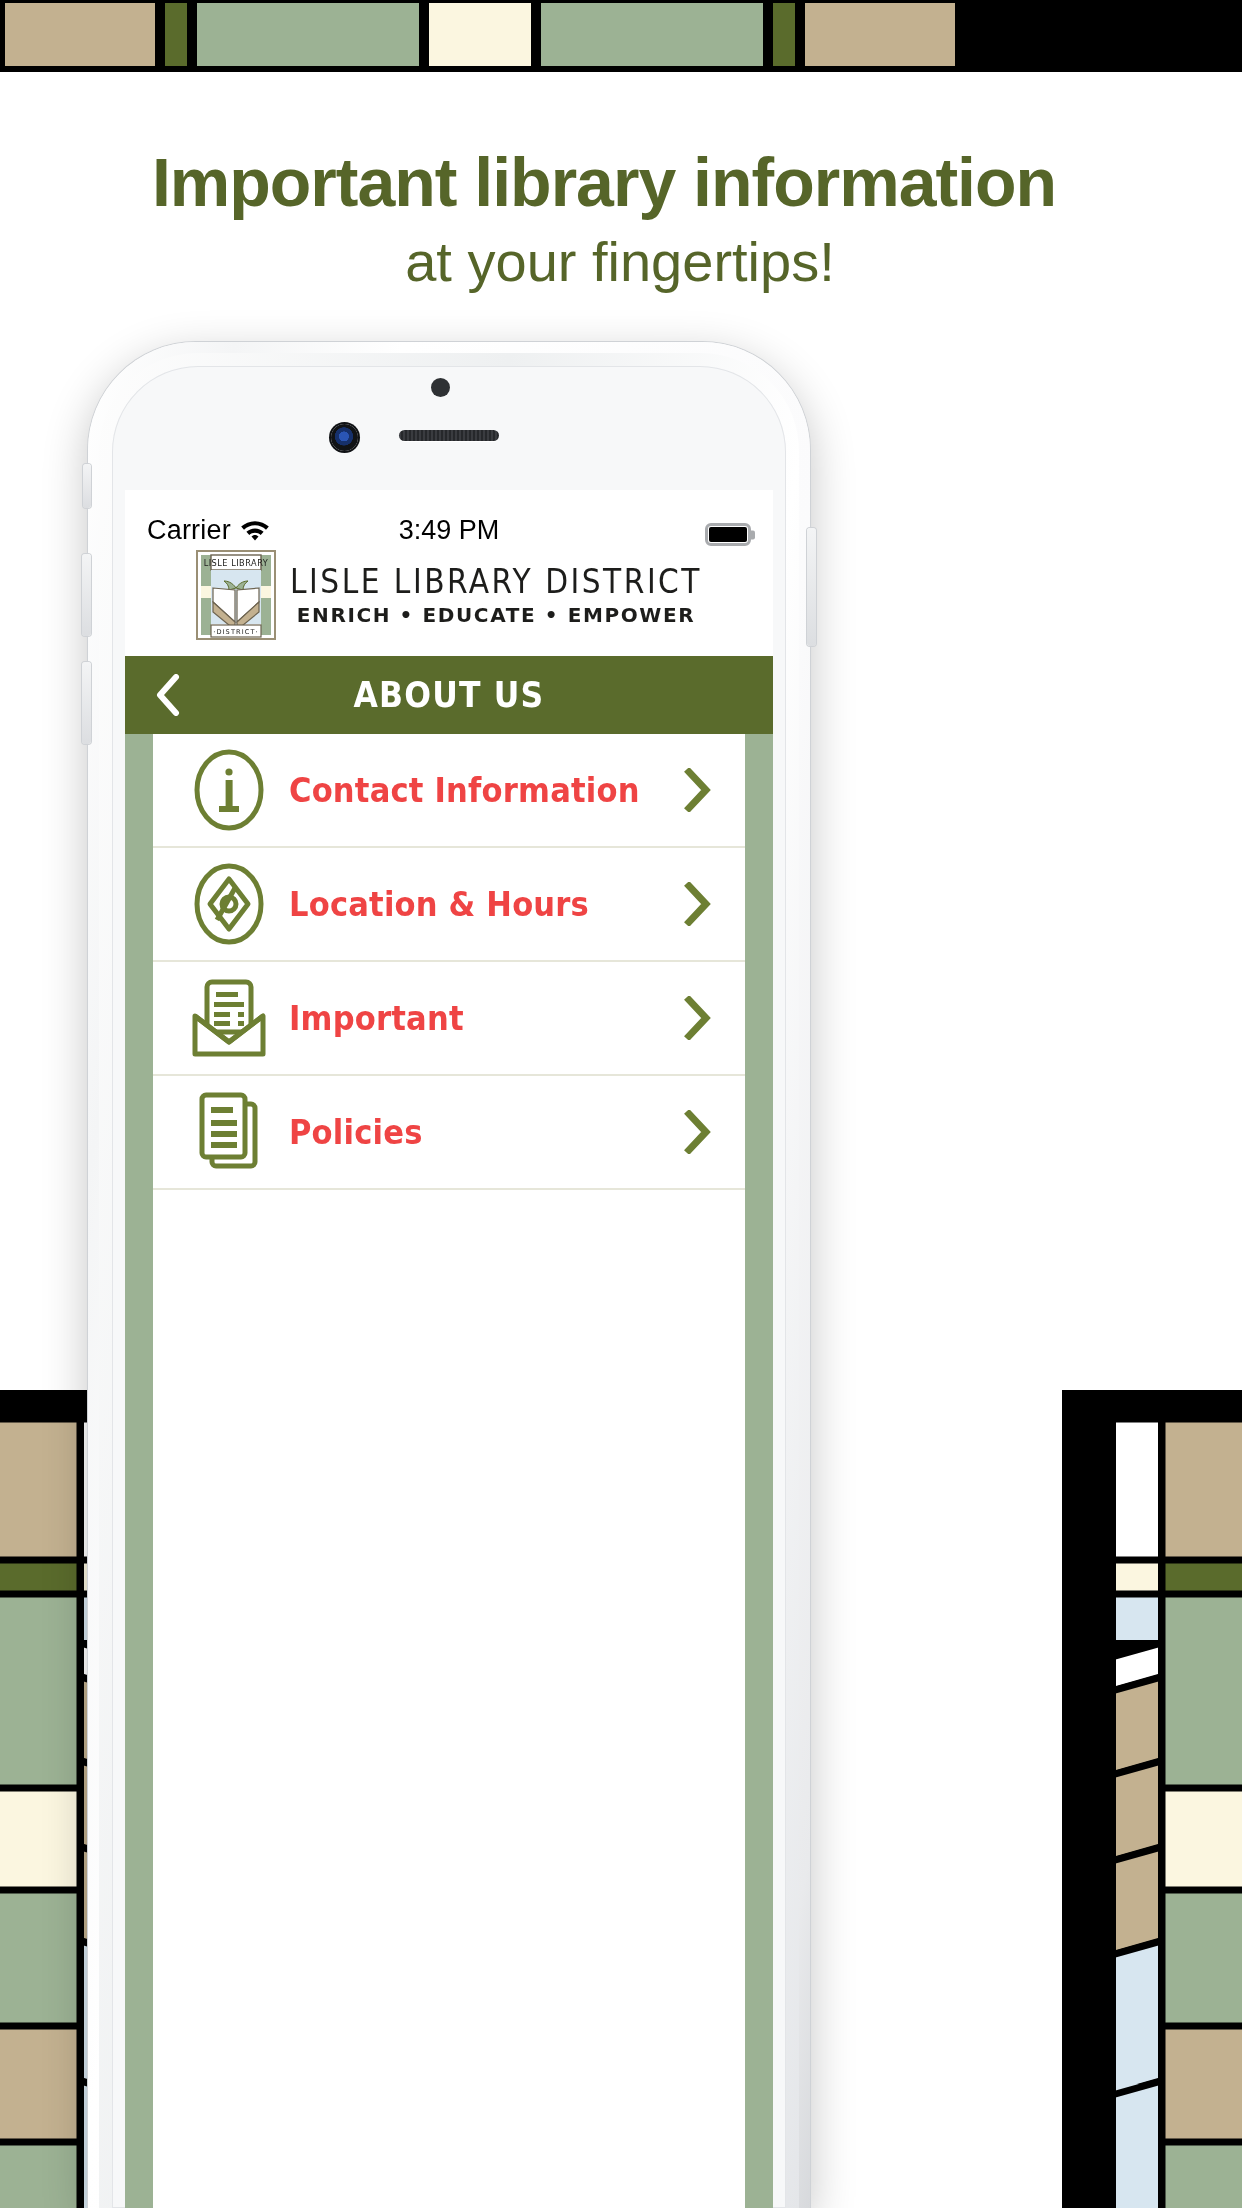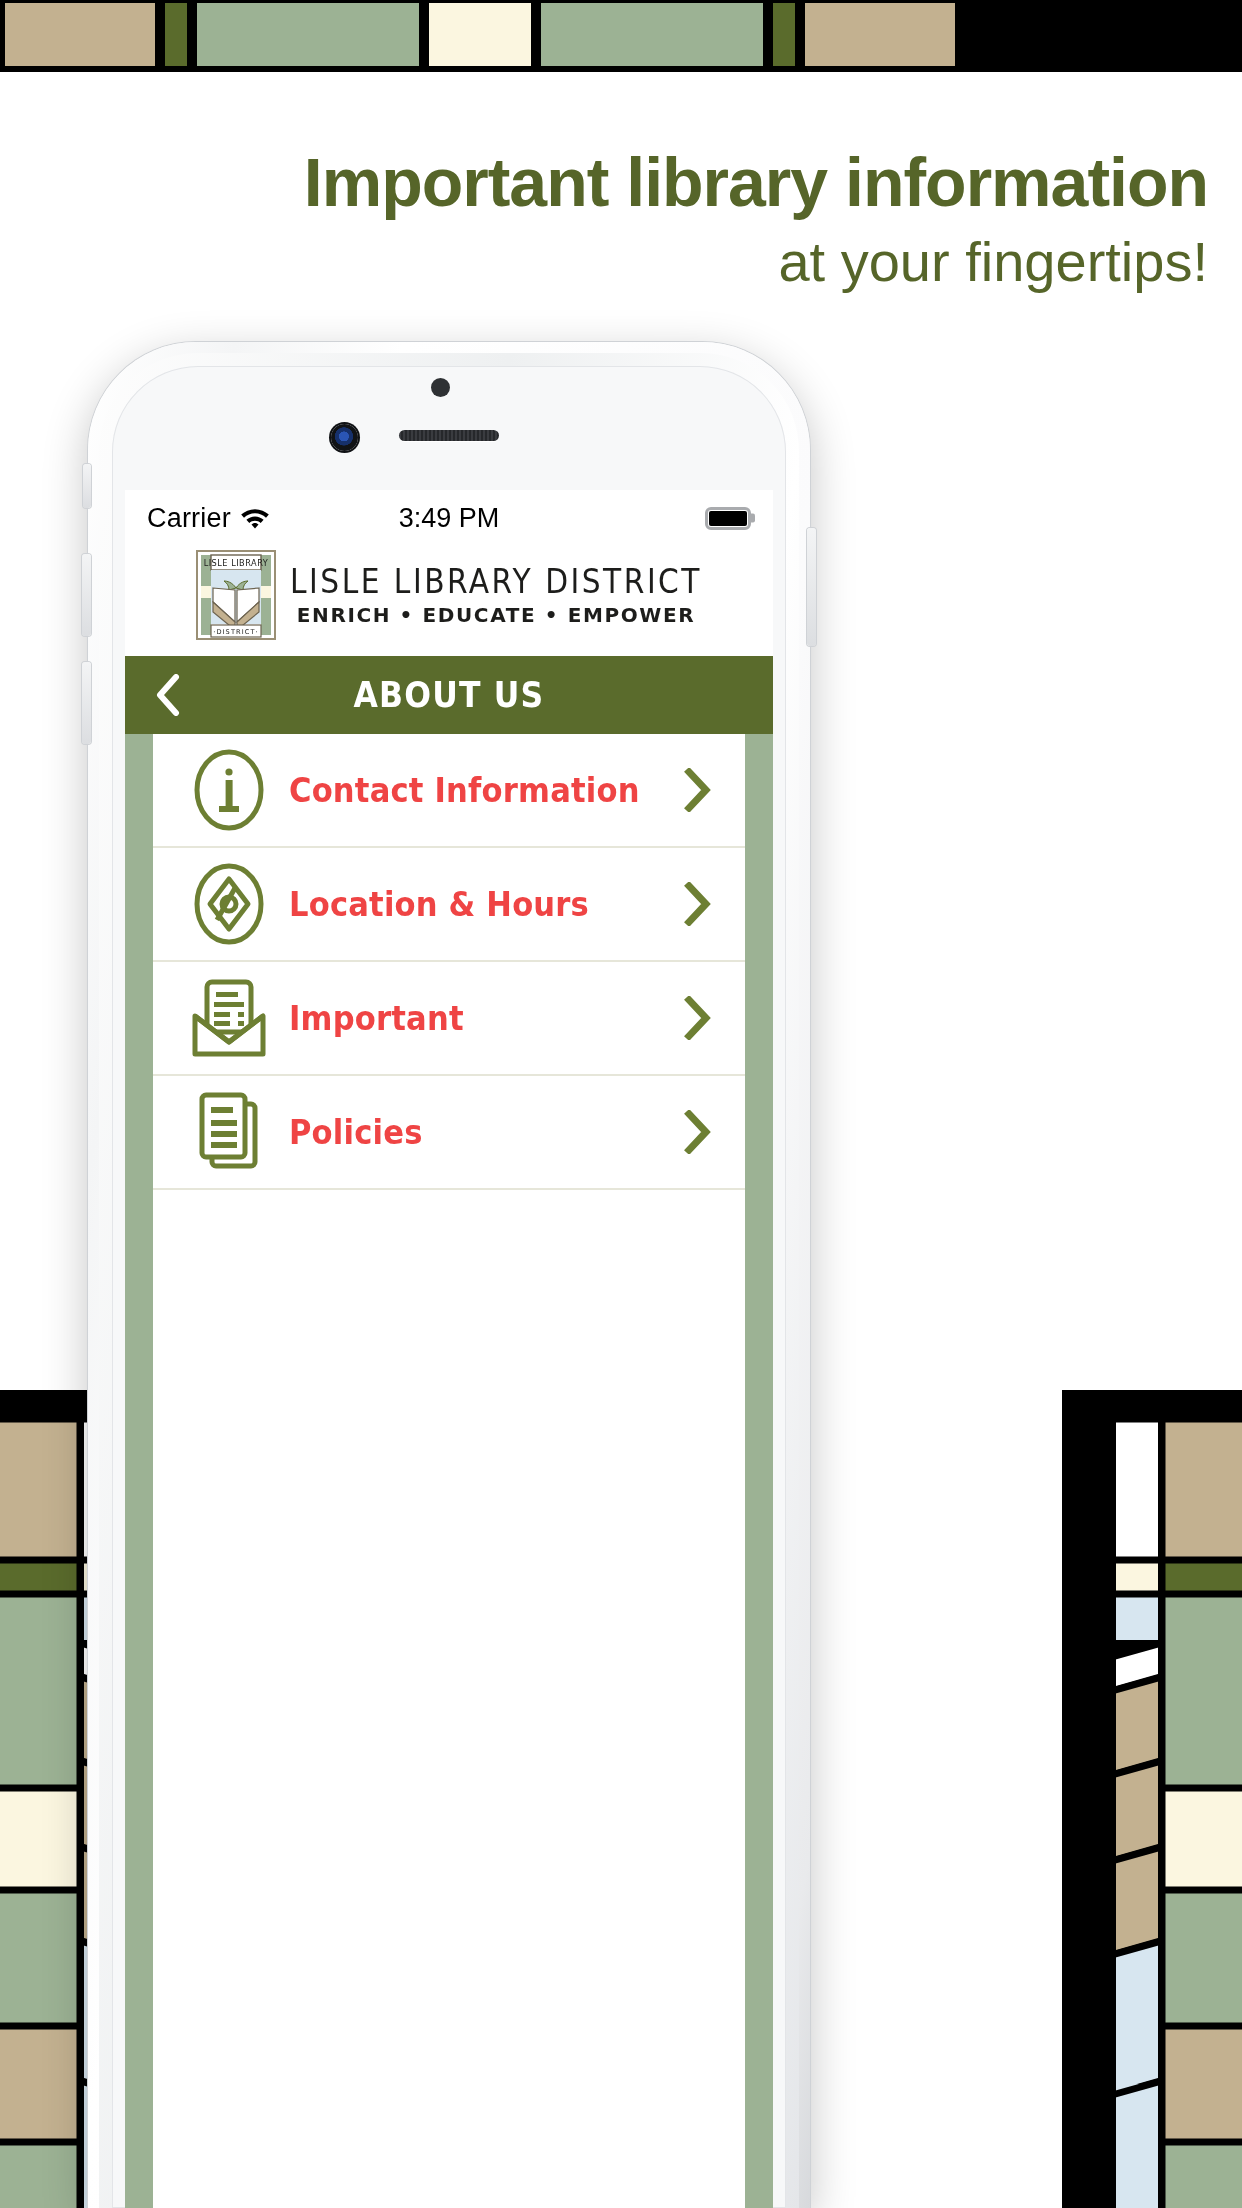--- a/index.html
+++ b/index.html
@@ -23,21 +23,21 @@
     background:#000000;
     display:flex;
     padding:3px 0 6px 0;
   }
   .tb-cell{ height:100%; border-left:5px solid #000; border-right:5px solid #000; }
 
   
   .headline-wrap{
     position:absolute; top:148px; left:0;
     width:1208px;
-    text-align:right;
+    text-align:center;
   }
   .headline{
     font-size:68px;
     font-weight:bold;
     color:#566529;
     letter-spacing:-1px;
     line-height:1.02;
     white-space:nowrap;
   }
   .subheadline{
@@ -126,21 +126,21 @@
     left:37px; top:148px;
     width:648px; height:1718px;
     background:#ffffff;
     overflow:hidden;
   }
 
   
   .statusbar{
     height:56px;
     background:#ffffff;
-    display:flex; align-items:center;
+    display:flex; align-items:flex-end;
     padding:0 22px;
     position:relative;
   }
   .sb-left{ display:flex; align-items:center; gap:9px; }
   .sb-carrier{ font-size:27px; color:#000; letter-spacing:.2px; }
   .sb-time{
     position:absolute; left:0; right:0;
     text-align:center;
     font-size:27px; color:#000;
     pointer-events:none;

